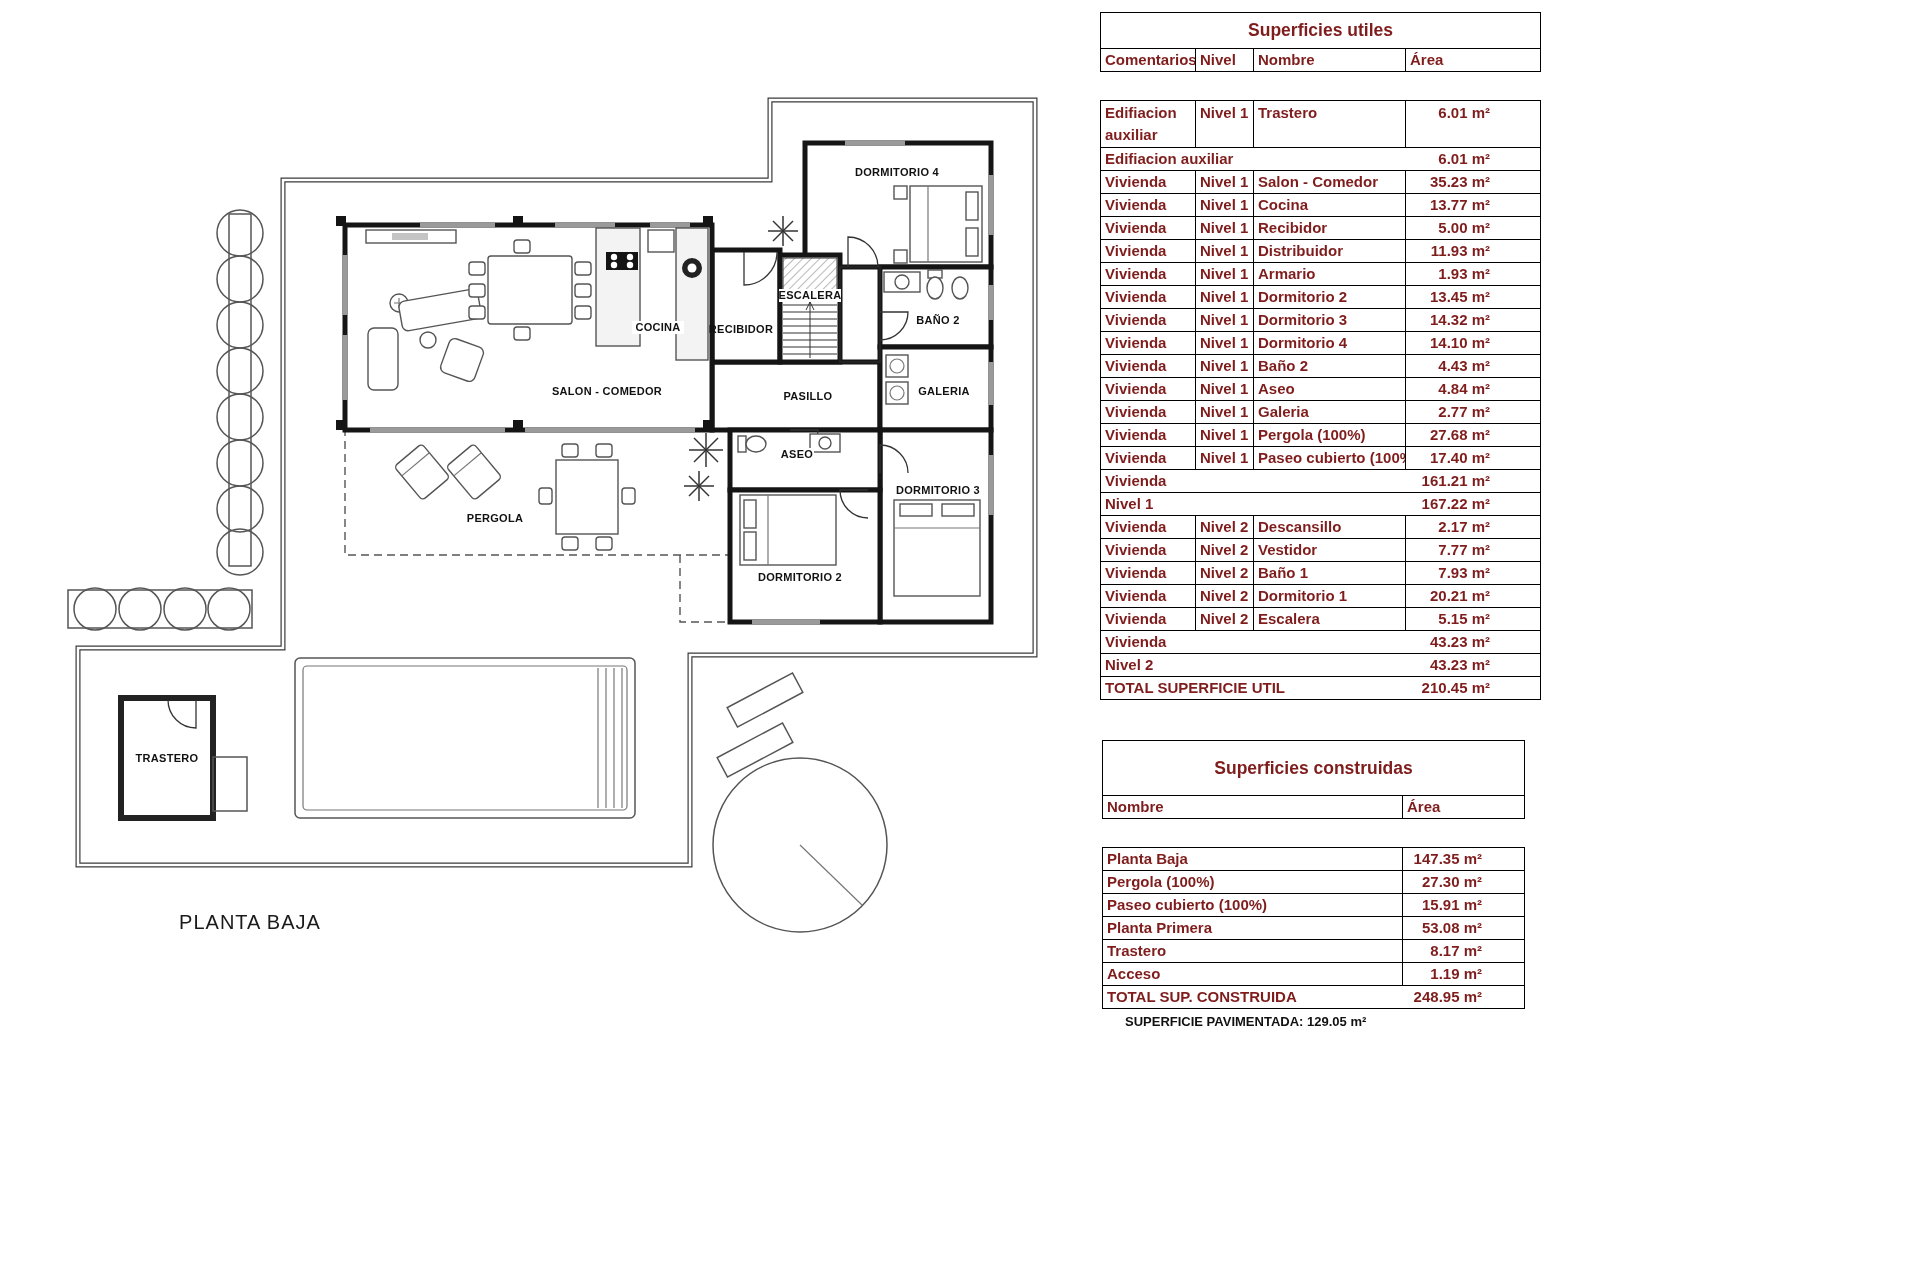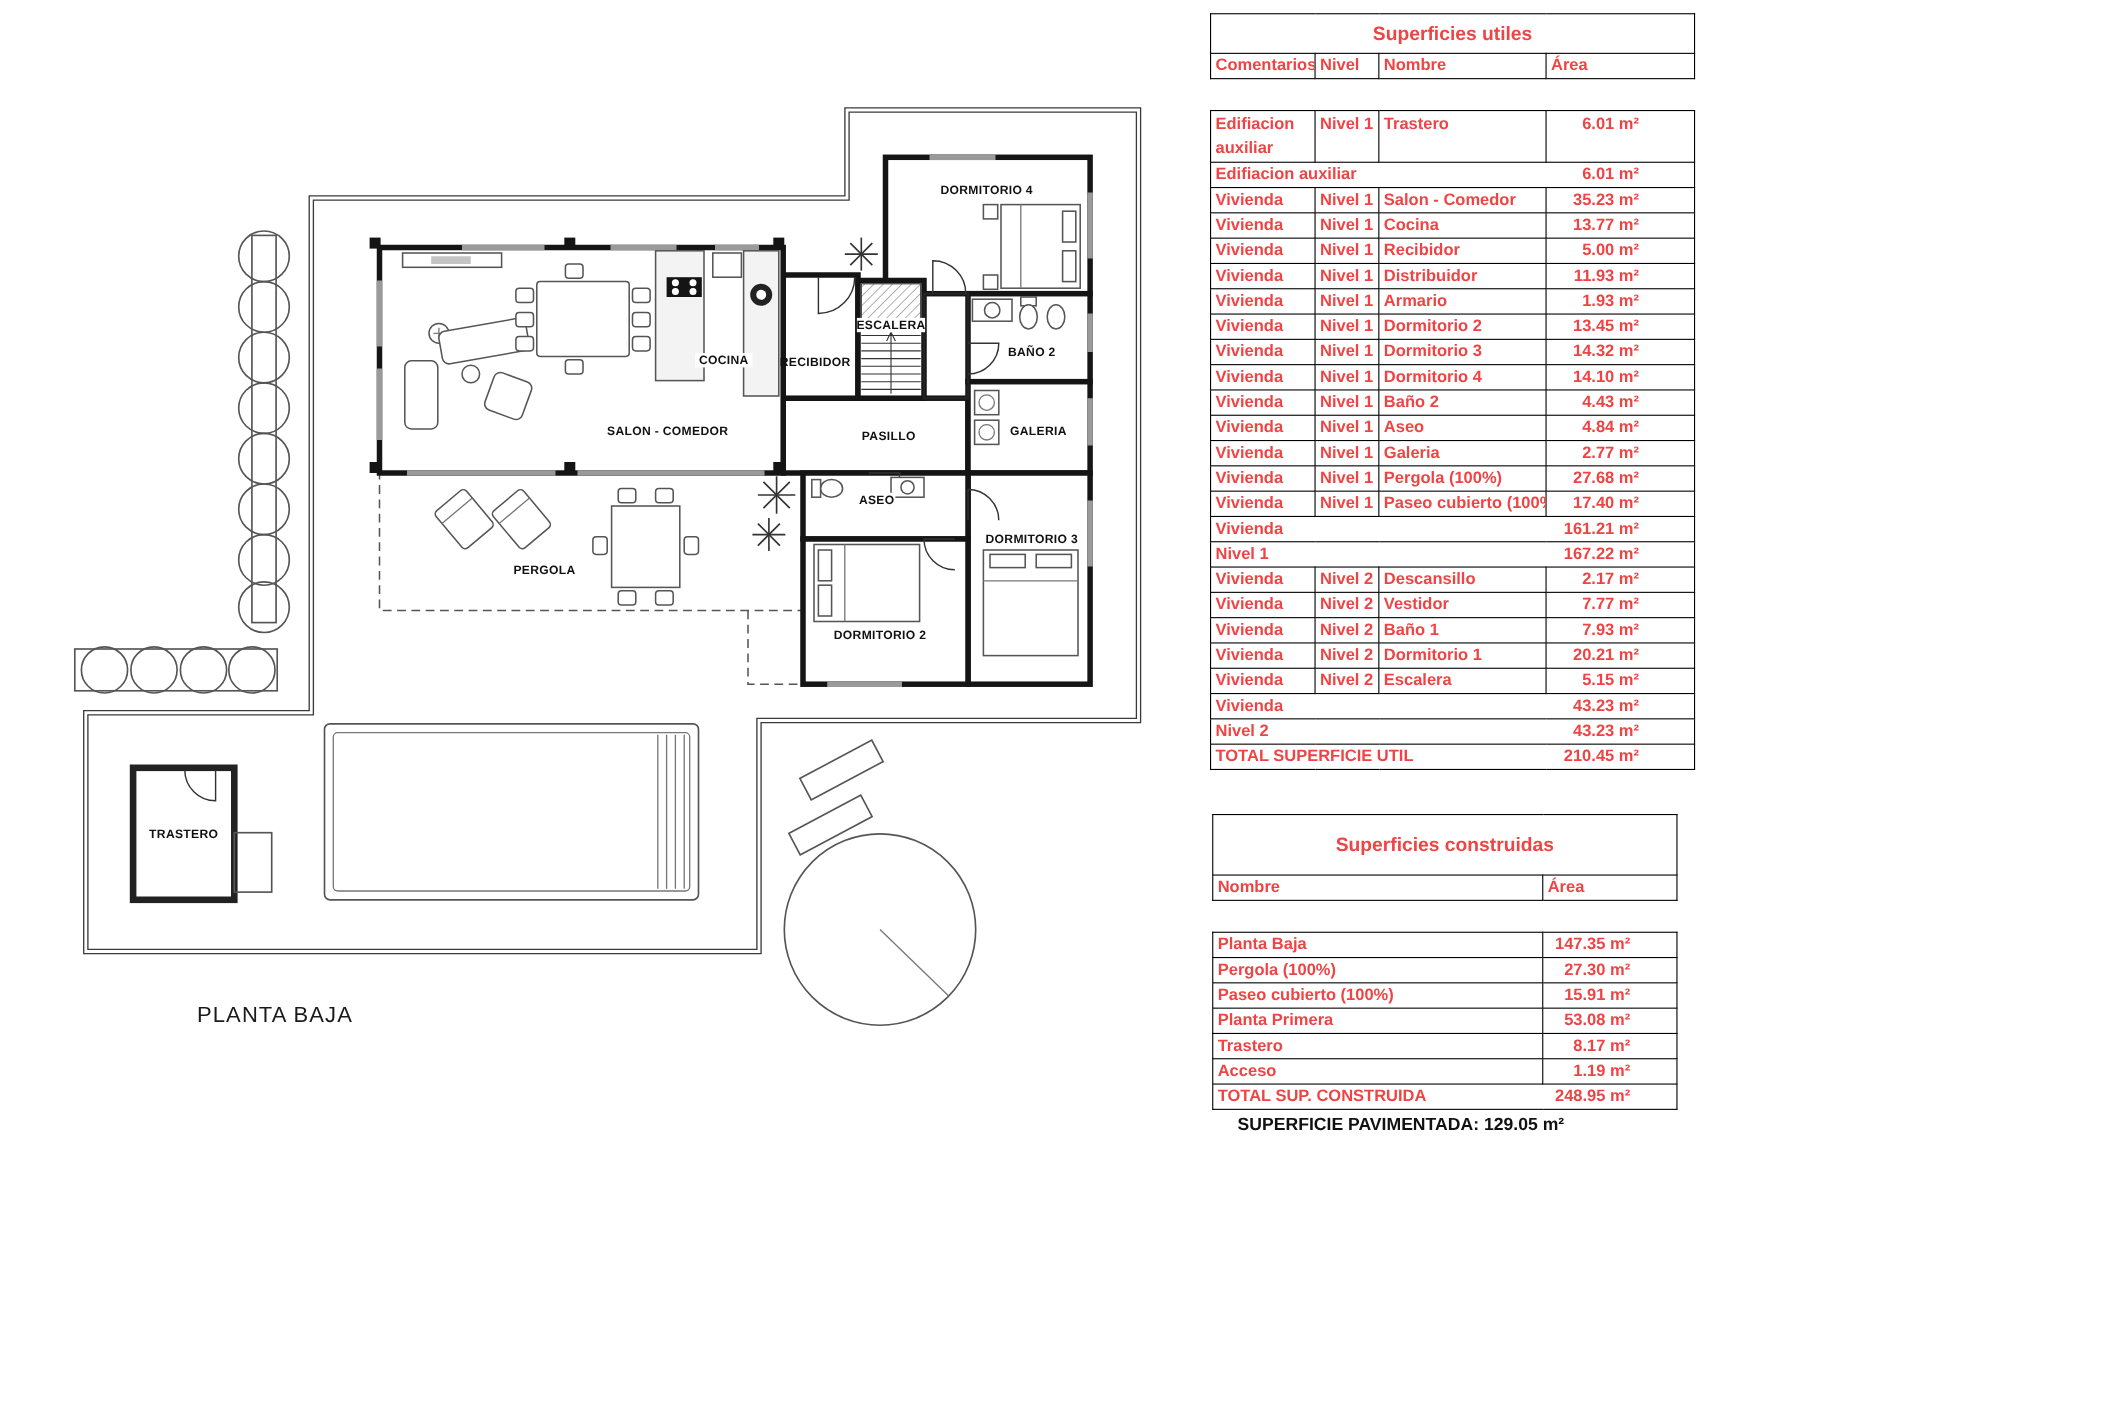--- a/index.html
+++ b/index.html
@@ -2,39 +2,39 @@
 <html><head>
 <meta charset="utf-8">
 <style>
   *{margin:0;padding:0;box-sizing:border-box}
   html,body{background:#fff}
   body{width:1920px;height:1280px;font-family:"Liberation Sans",sans-serif}
   .canvas{position:relative;width:1920px;height:1280px;background:#fff;overflow:hidden}
   svg.plan{position:absolute;left:0;top:0}
 
   
-  .tbl{position:absolute;color:#ef4444}
+  .tbl{position:absolute;color:#7f1d1d}
   #t1{left:1100px;top:12px;width:440px}
   #t2{left:1102px;top:740px;width:422px}
   table{border-collapse:collapse;width:100%;table-layout:fixed}
   td,th{border:1.5px solid #000;font-weight:bold;font-size:15px;line-height:1.15;
         padding:1px 4px;height:23px;white-space:nowrap;overflow:hidden;
         text-align:left;vertical-align:middle;font-family:"Liberation Sans",sans-serif}
   tr.title-row td{font-size:17.5px;text-align:center;height:36px}
   #t2 tr.title-row td{height:55px}
   th.c{text-align:left}
   td.num{text-align:right;padding-right:50px}
   #t2 td.num{padding-right:42px}
   .body-tbl{margin-top:28px}
   tr.tall td{height:47px;vertical-align:top;white-space:normal;line-height:1.45}
   .slabel{float:left}
   .snum{float:right}
   #t1 .snum{padding-right:46px}
   #t2 .snum{padding-right:38px}
-  .note{position:absolute;left:1125px;top:1014px;font-size:16px;font-weight:bold;color:#111}
+  .note{position:absolute;left:1125px;top:1014px;font-size:13px;font-weight:bold;color:#111}
 
   
   .wall{stroke:#151515;stroke-width:5;fill:#fff}
   .wallt{stroke:#222;stroke-width:2.5;fill:none}
   .thin{stroke:#555;stroke-width:1.5;fill:none}
   .thin2{stroke:#777;stroke-width:1.2;fill:none}
   .furn{stroke:#555;stroke-width:1.4;fill:#fff}
   .furnf{stroke:#555;stroke-width:1.4;fill:#f3f3f3}
   .dark{fill:#141414;stroke:none}
   .win{stroke:#9a9a9a;stroke-width:5;fill:none}

